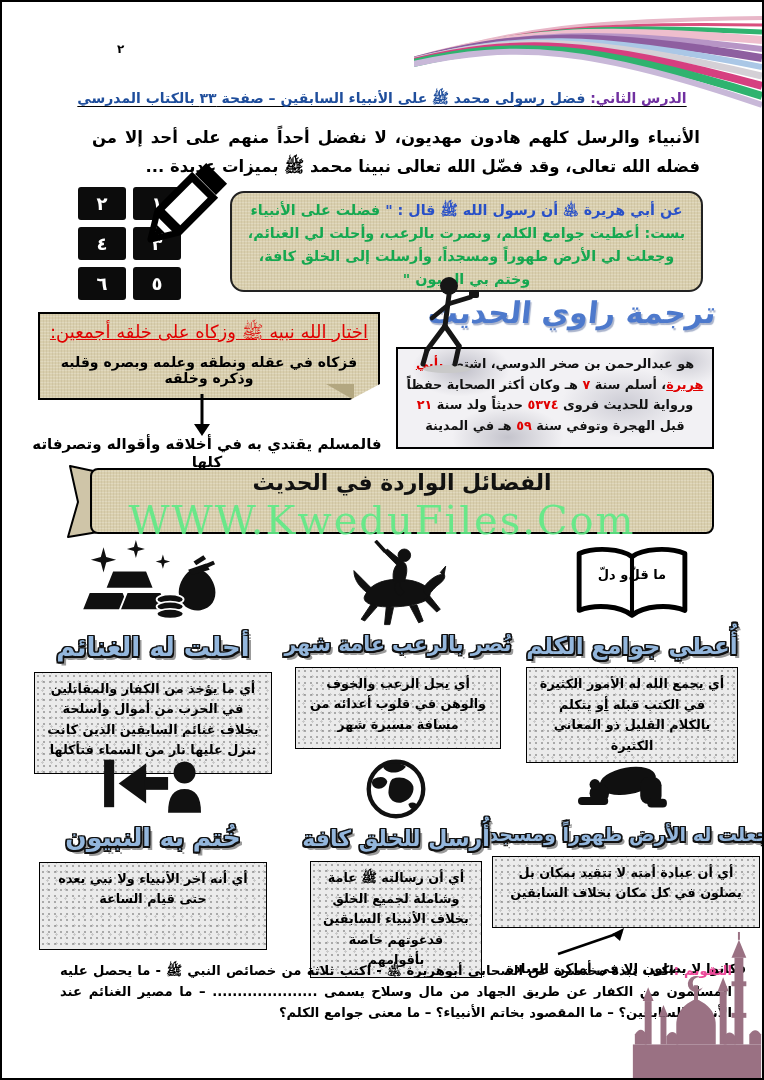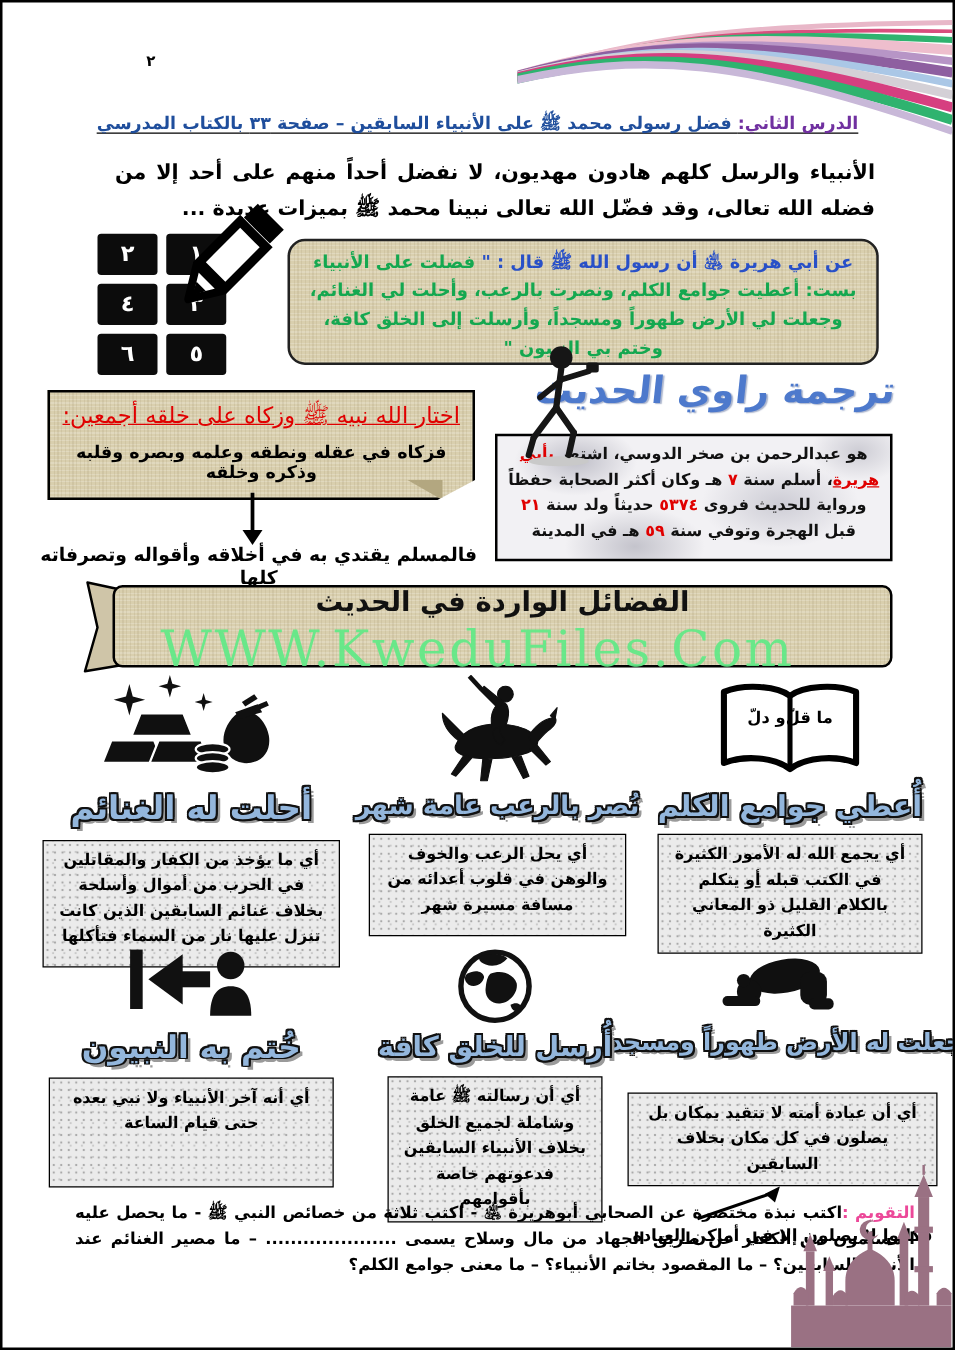--- a/index.html
+++ b/index.html
@@ -262,21 +262,21 @@
           <ellipse cx="62" cy="28" rx="32" ry="15" transform="rotate(-10 62 28)"></ellipse>
           <rect x="76" y="24" width="24" height="30" rx="9"></rect>
           <rect x="84" y="48" width="22" height="10" rx="4.5"></rect>
           <circle cx="30" cy="42" r="11"></circle>
           <rect x="6" y="46" width="34" height="9" rx="4.5"></rect>
           <circle cx="25" cy="32" r="6"></circle>
         </g>
       </svg>
     </div>
     <div class="vtitle" style="font-size:19px;margin-top:4px">جعلت له الأرض طهوراً ومسجداً</div>
-    <div class="gbox speck" style="width:248px;min-height:72px;margin-top:28px">أي أن عبادة أمته لا تتقيد بمكان بل يصلون في كل مكان بخلاف السابقين</div>
+    <div class="gbox speck" style="width:268px;min-height:72px;margin-top:10px">أي أن عبادة أمته لا تتقيد بمكان بل يصلون في كل مكان بخلاف السابقين</div>
     <svg width="90" height="28" viewBox="0 0 90 28" style="margin-right:70px">
       <line x1="12" y1="26" x2="76" y2="4" stroke="#000" stroke-width="2.5"></line>
       <polygon points="78,0 66,6 74,13" fill="#000"></polygon>
     </svg>
     <div class="prayer-note">فكانوا لا يصلون إلا في أماكن العبادة</div>
   </div>
 
   <div class="virtue" style="top:752px;left:288px;width:212px">
     <div class="icon-area" style="height:66px">
       <svg width="62" height="62" viewBox="0 0 100 100">

